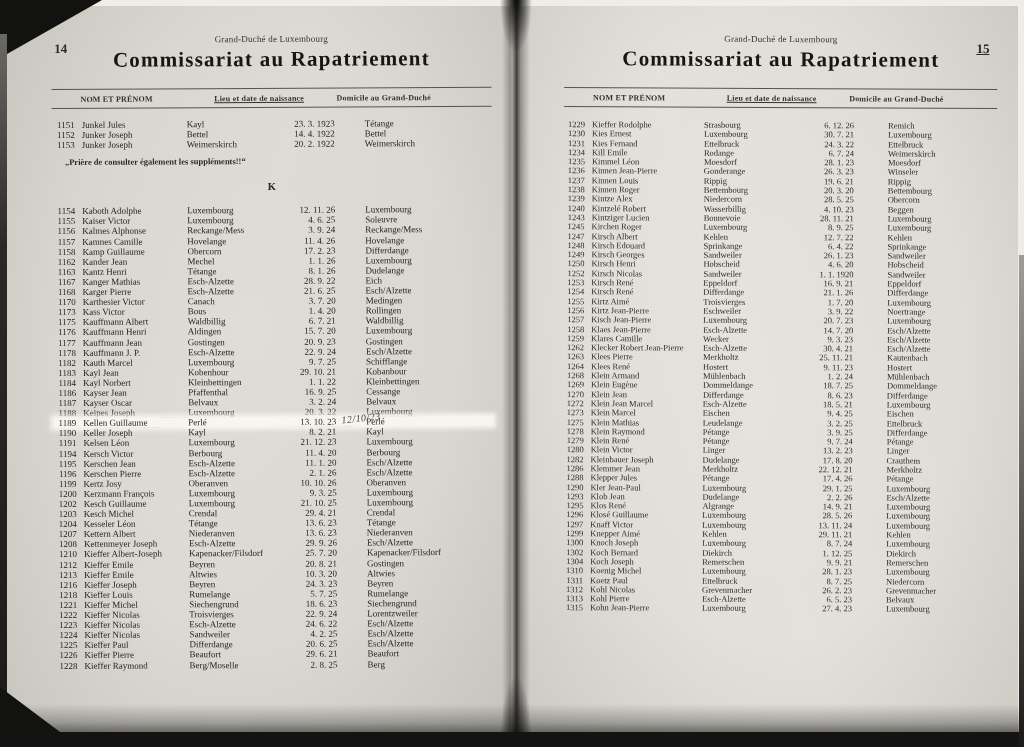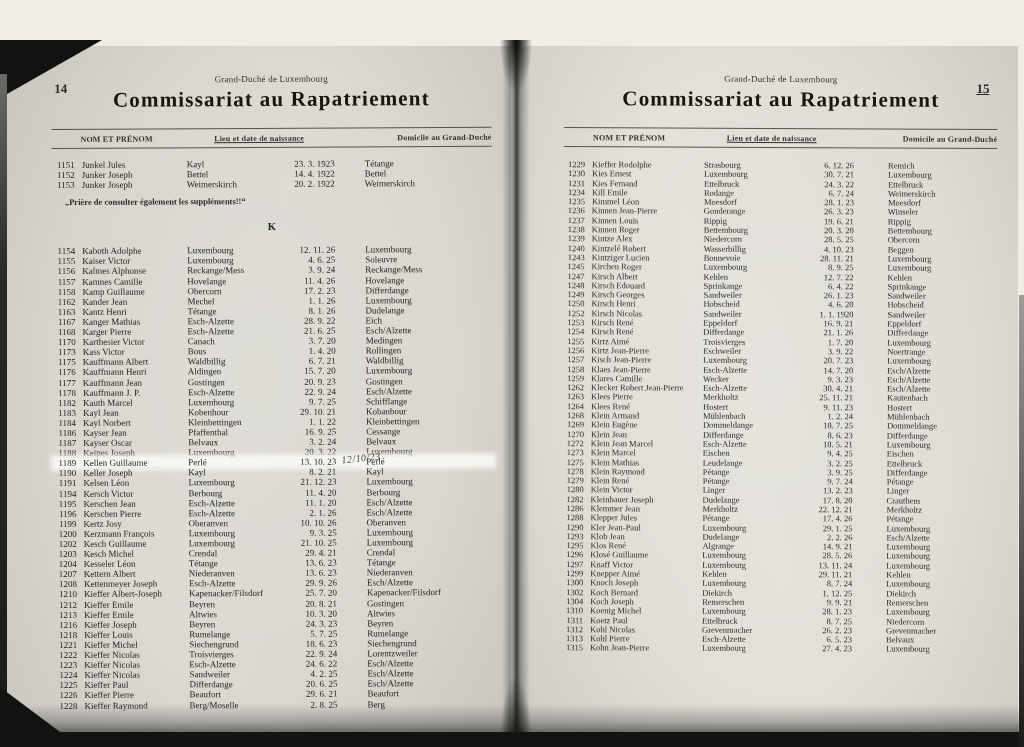--- a/index.html
+++ b/index.html
@@ -1,21 +1,21 @@
 <!DOCTYPE html>
 <html><head>
 <meta charset="utf-8">
 <style>
   html,body { margin:0; padding:0; }
   body {
     width:1024px; height:747px; overflow:hidden; position:relative;
     background:#efede6;
     font-family:"Liberation Serif","DejaVu Serif",serif;
   }
-  .scan { position:absolute; inset:0;margin-top:40px; }
+  .scan { position:absolute; inset:0; }
 
   
   .page { position:absolute; top:6px; height:727px; z-index:1; }
   .page-left  { left:6px;  width:505px; background:linear-gradient(105deg,#d5d3cc 0%,#dcdad3 45%,#d7d5ce 100%); }
   .page-right { left:521px; width:497px; background:linear-gradient(255deg,#dcdad3 0%,#e3e1da 55%,#dedcd5 100%); }
   .page::before { content:""; position:absolute; inset:0; pointer-events:none;
     background:radial-gradient(ellipse at 50% 45%, rgba(255,255,255,0.08) 0%, rgba(0,0,0,0) 55%, rgba(40,38,34,0.10) 100%); }
   .page-inner { position:relative; height:100%; box-sizing:border-box; padding-top:28px; }
   .page-left  .page-inner { padding-left:47px; padding-right:18px; transform:rotate(-0.3deg); color:#262521; }
   .page-right .page-inner { padding-left:42px; padding-right:22px; transform:rotate(0.25deg); color:#2a2925; }
@@ -25,21 +25,21 @@
   .pn-right { right:30px;text-decoration:underline; }
 
   .header-small { text-align:center; font-size:9px; letter-spacing:0.2px; color:#35342f; }
   .page-title { text-align:center; font-size:21px; font-weight:bold; letter-spacing:1.2px; margin-top:3px; color:#17160f; }
 
   .col-header { display:flex; margin-top:16px; padding:5px 0 4px;
     border-top:1.5px solid #55534c; border-bottom:1px solid #55534c;
     font-size:8px; font-weight:bold; color:#32312c; letter-spacing:0.2px; }
   .ch1 { width:130px; text-align:center; }
   .ch2 { width:155px; text-align:center;text-decoration:underline; }
-  .ch3 { flex:1;     text-align:right; }
+  .ch3 { flex:1;     text-align:left; }
 
   
   .rows { font-size:9px; }
   .rows-pre { margin-top:11px; }
   .rows-main { margin-top:13px; }
   .row { display:flex; position:relative; line-height:10.1px; white-space:nowrap; }
   .page-right .row { line-height:9.3px; font-size:8.5px; }
   .cell-id    { width:30px;  text-align:right; padding-right:7px; box-sizing:border-box; flex:none; }
   .cell-name  { width:105px; flex:none; }
   .cell-place { width:90px;  flex:none; }

